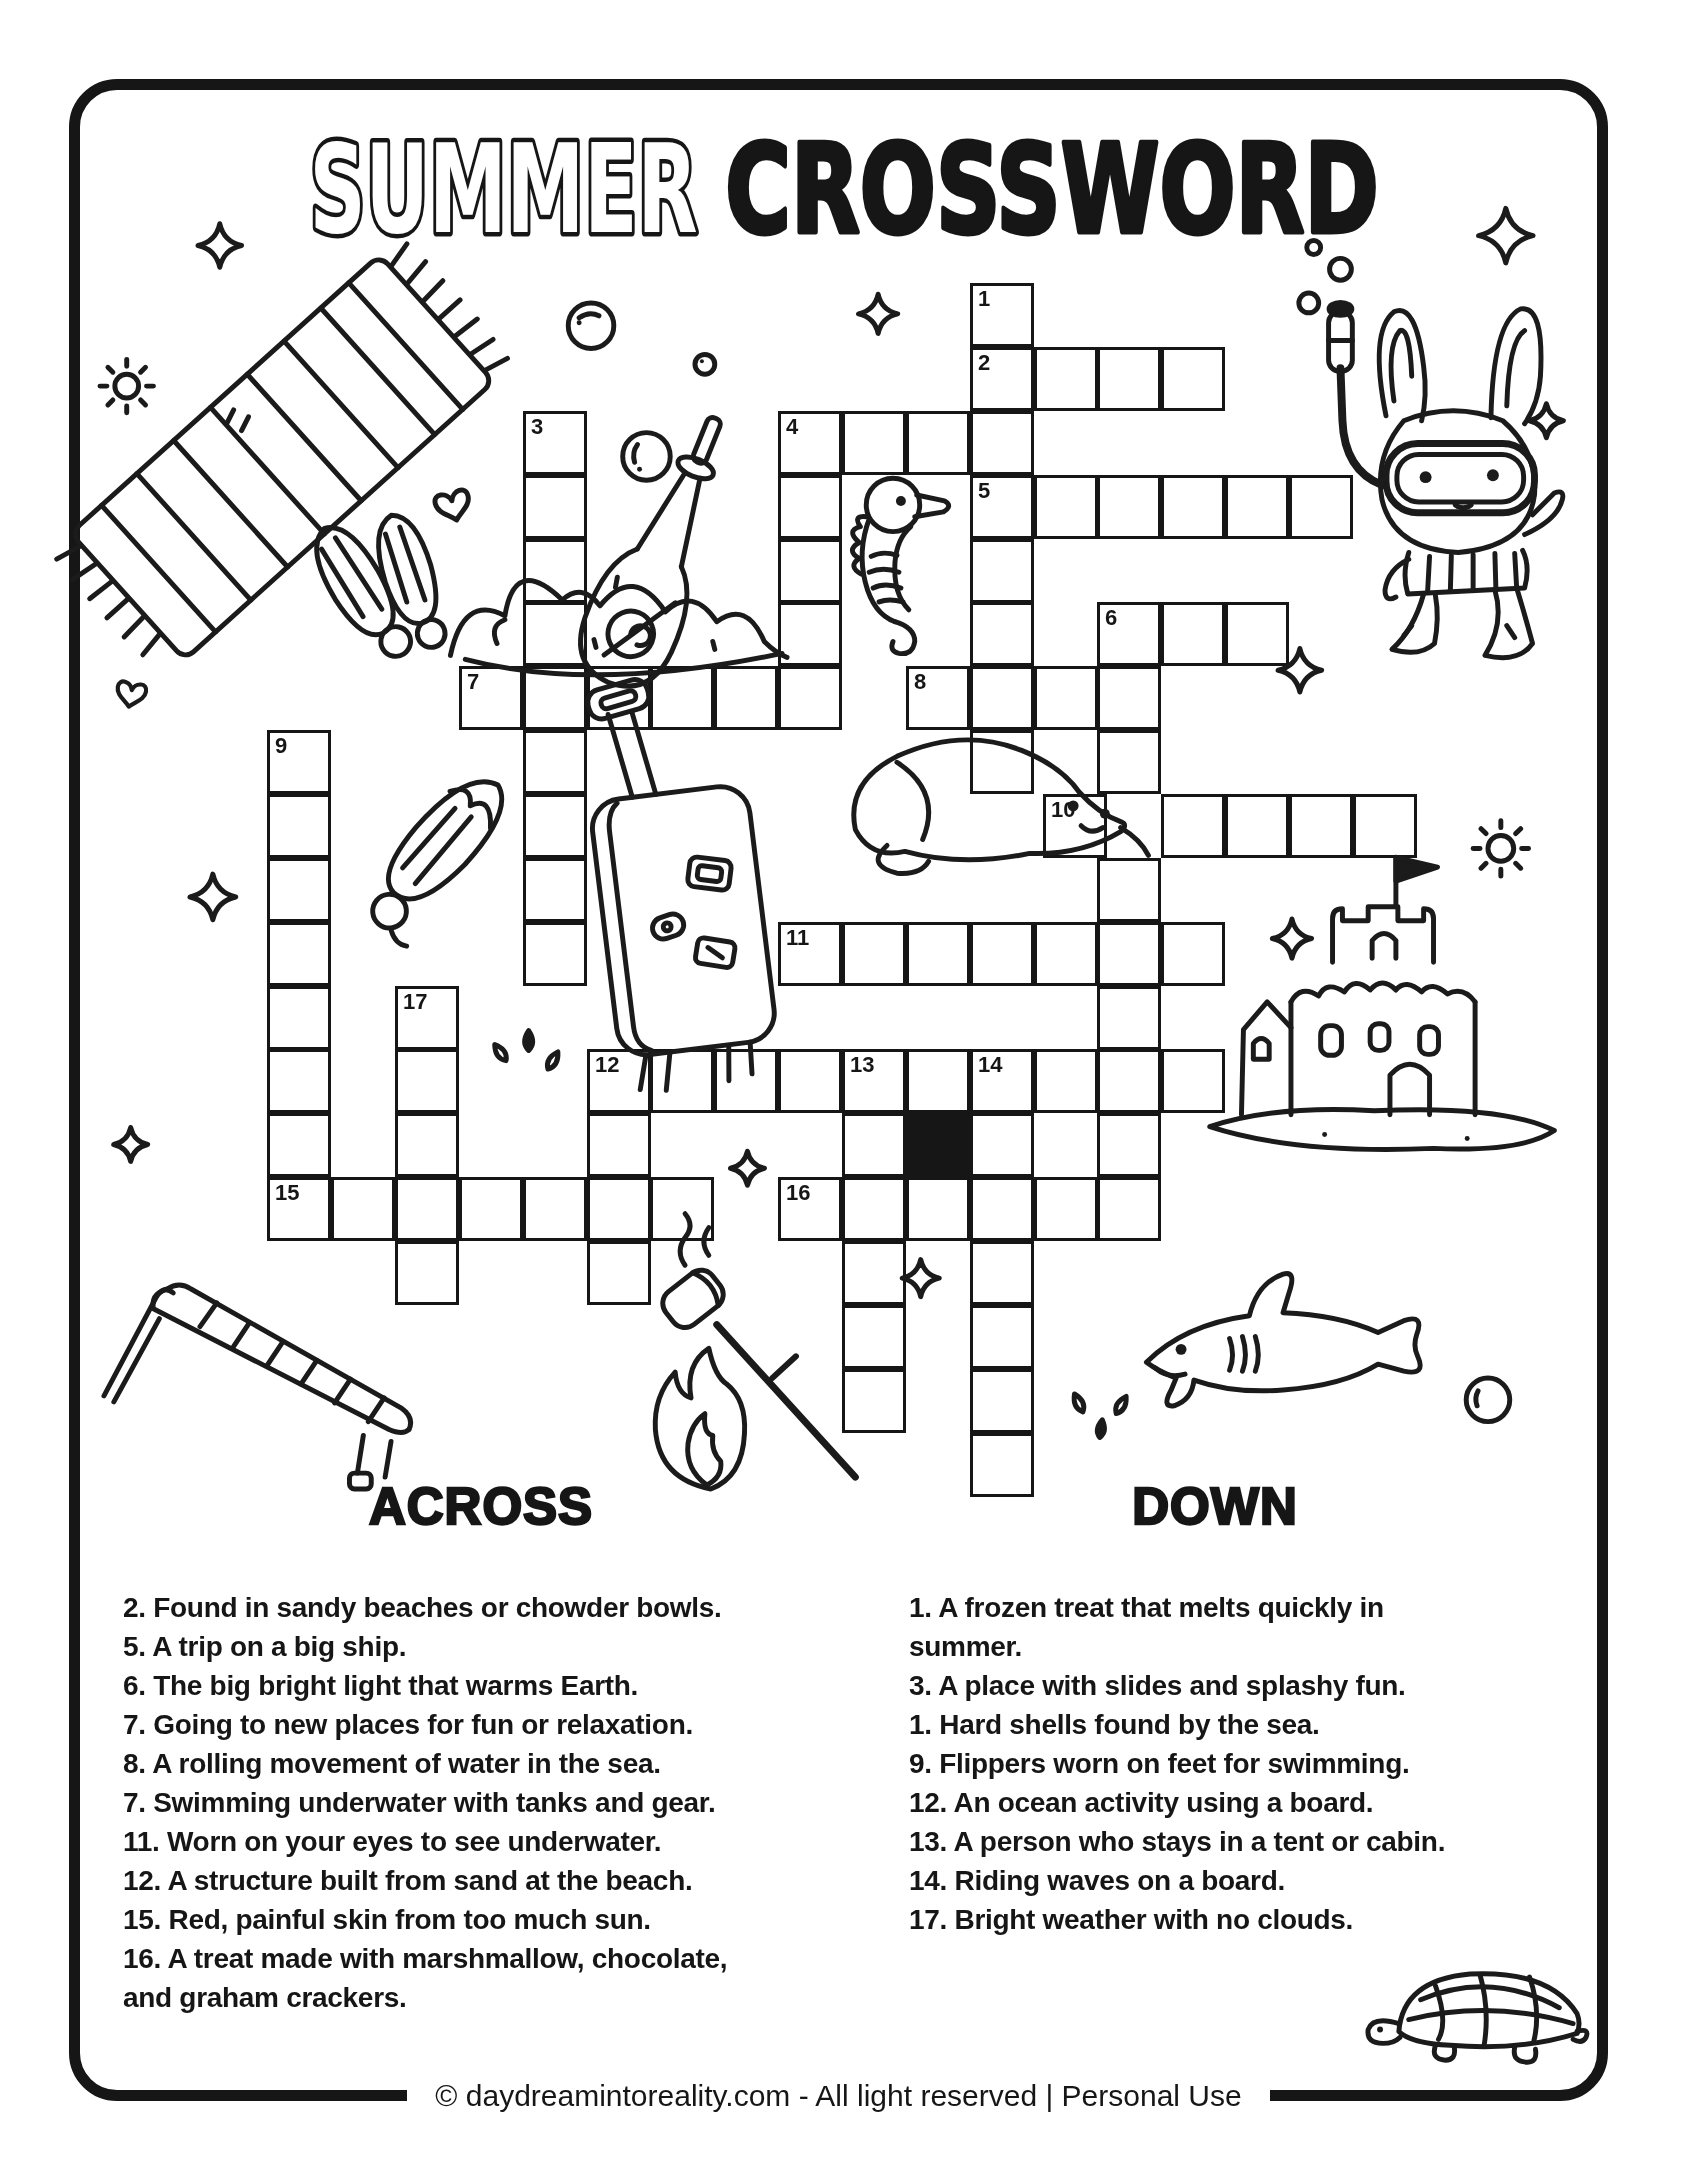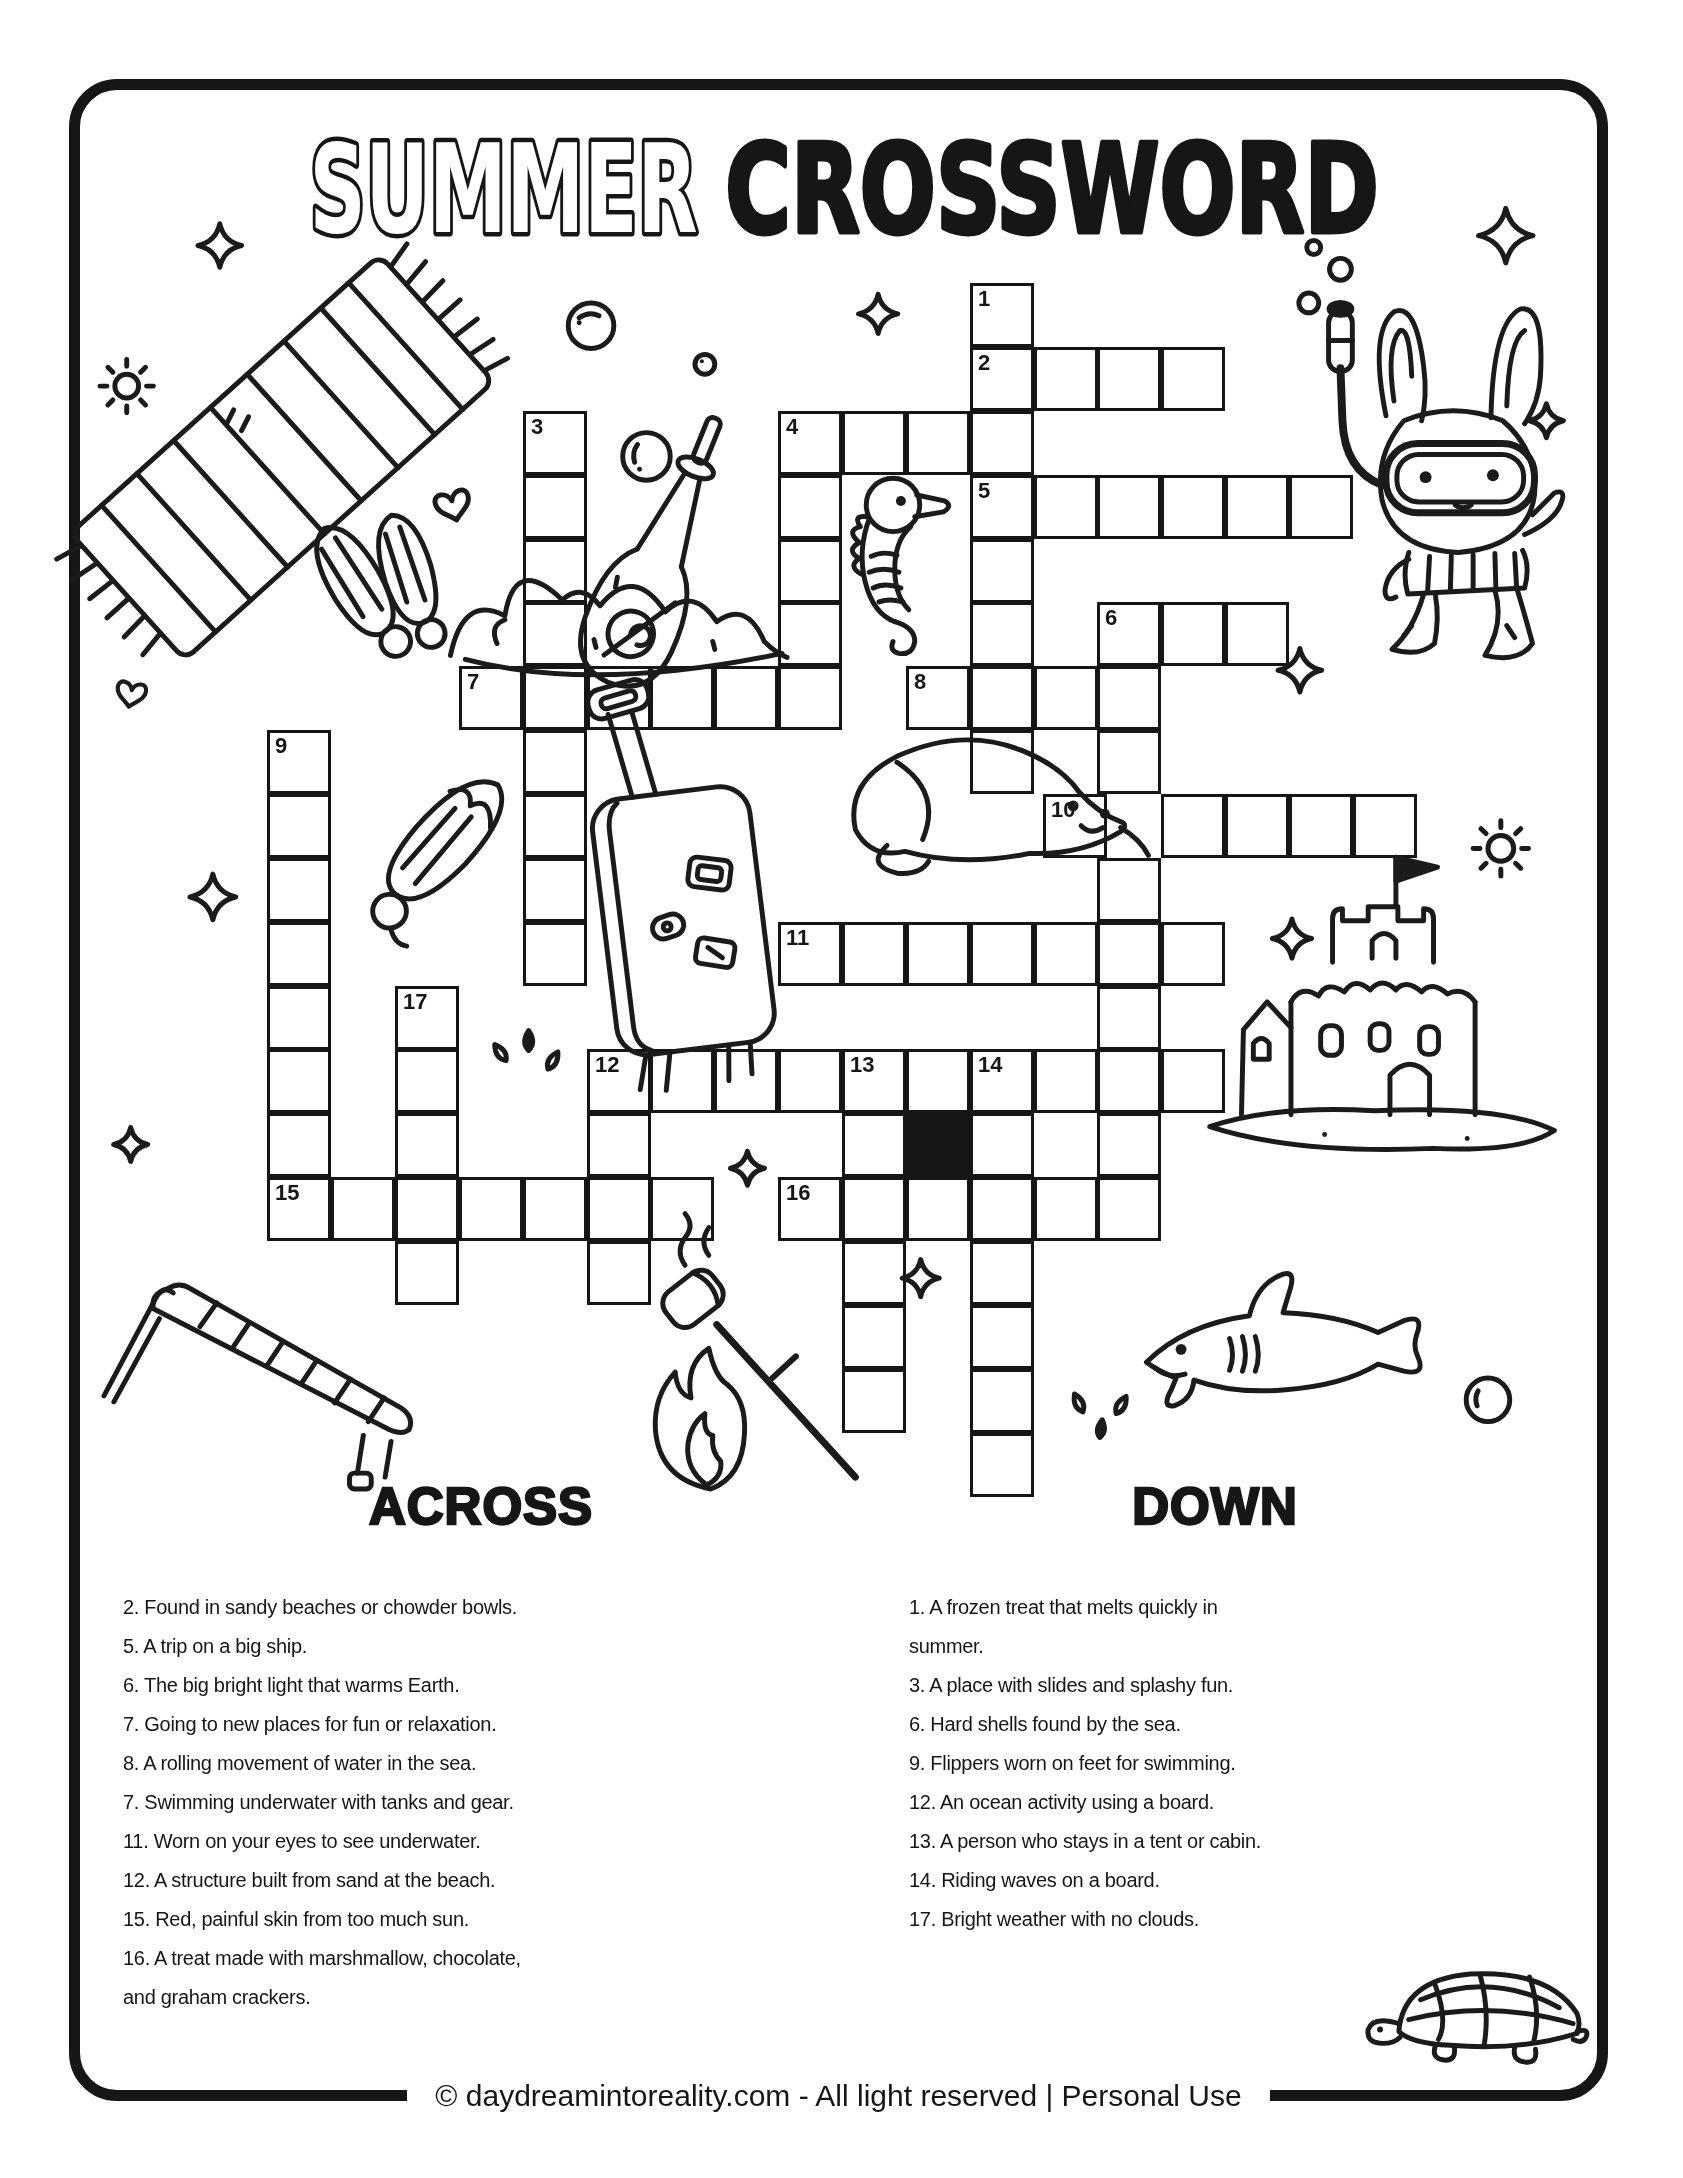--- a/index.html
+++ b/index.html
@@ -17,21 +17,21 @@
   #grid{position:absolute;left:0;top:0;}
   .cell{position:absolute;box-sizing:border-box;border:3px solid #161616;background:#fff;}
   .cell.black{background:#161616;}
   .cellnum{position:absolute;top:0px;left:5px;font-size:22px;font-weight:bold;line-height:26px;}
   
   .sec-head{position:absolute;width:416px;text-align:center;font-size:51px;font-weight:bold;
             letter-spacing:1px;-webkit-text-stroke:2.5px #161616;}
   #across-head{left:273px;top:1477px;}
   #down-head{left:1007px;top:1477px;}
   
-  .clue-list{position:absolute;font-size:20px;line-height:39px;letter-spacing:-0.3px;}
+  .clue-list{position:absolute;font-size:28px;line-height:39px;letter-spacing:-0.3px;font-weight:bold;}
   #across-list{left:123px;top:1588px;width:713px;}
   #down-list{left:909px;top:1588px;width:653px;}
   
   .footer-row{position:absolute;left:69px;top:2077px;width:1539px;text-align:center;}
   .footer-row span{display:inline-block;background:#ffffff;padding:0 28px;font-size:30px;line-height:38px;}
   .doodles{position:absolute;left:0;top:0;pointer-events:none;}
 </style>
 </head>
 <body>
 
@@ -451,21 +451,21 @@
   </div>
 <div class="clue-list" id="down-list">
     <div class="clue">
       <div>1. A frozen treat that melts quickly in</div>
       <div>summer.</div>
     </div>
     <div class="clue">
       <div>3. A place with slides and splashy fun.</div>
     </div>
     <div class="clue">
-      <div>6. Hard shells found by the sea.</div>
+      <div>1. Hard shells found by the sea.</div>
     </div>
     <div class="clue">
       <div>9. Flippers worn on feet for swimming.</div>
     </div>
     <div class="clue">
       <div>12. An ocean activity using a board.</div>
     </div>
     <div class="clue">
       <div>13. A person who stays in a tent or cabin.</div>
     </div>

